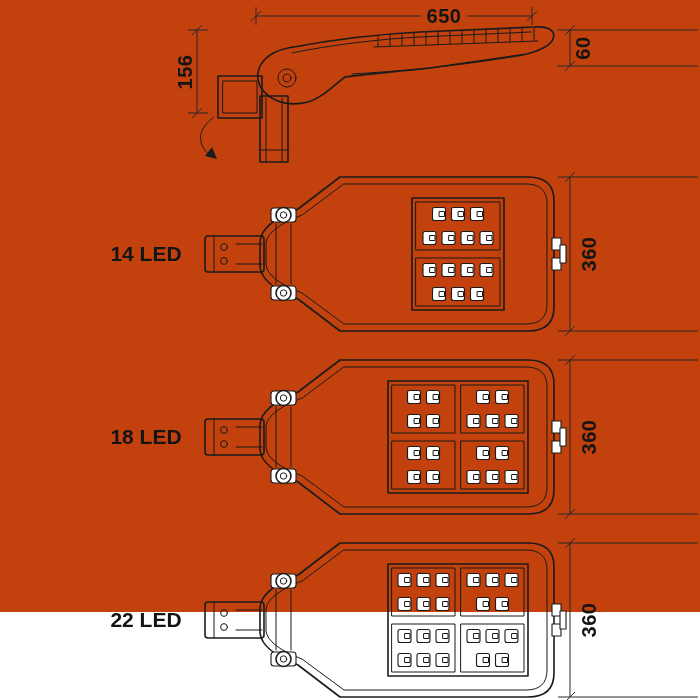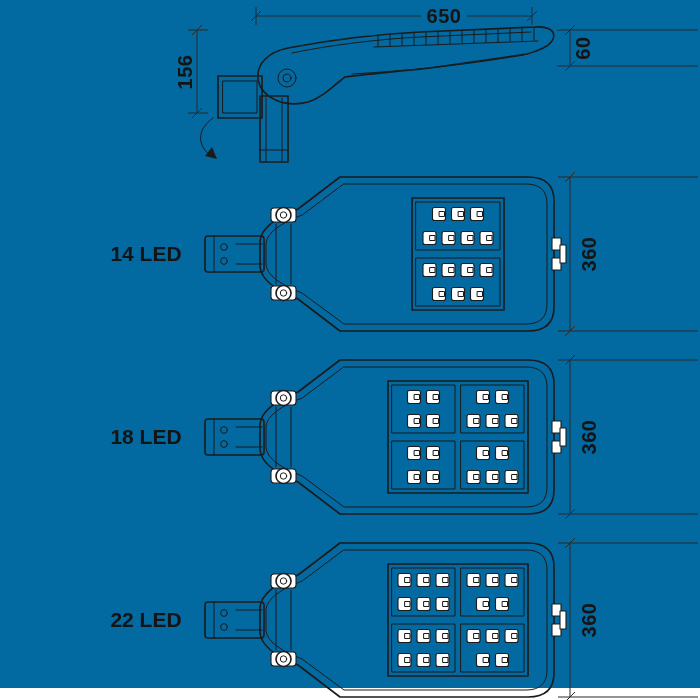--- a/index.html
+++ b/index.html
@@ -1,16 +1,16 @@
 <!DOCTYPE html>
 <html><head>
 <meta charset="utf-8">
 <style>
   html,body{margin:0;padding:0;background:#fff;width:700px;height:700px;overflow:hidden}
-  .canvas{width:700px;height:688px;background:#0369a1;position:relative}
+  .canvas{width:700px;height:612px;background:#c2410c;position:relative}
   svg{display:block}
   text{font-family:"Liberation Sans","DejaVu Sans",sans-serif;fill:#141414}
   .dim-text{font-size:20px;font-weight:600;letter-spacing:.5px}
   .lamp-label{font-size:21px;font-weight:700;text-anchor:middle}
   .ln{stroke:#1b1b1b;stroke-width:1.6;fill:none;stroke-linecap:round;stroke-linejoin:round}
   .lnf{stroke:#1b1b1b;stroke-width:1.6;fill:#ffffff;stroke-linejoin:round}
   .thin{stroke:#1b1b1b;stroke-width:1;fill:none;stroke-linecap:round;stroke-linejoin:round}
   .thinf{stroke:#1b1b1b;stroke-width:1.1;fill:#ffffff;stroke-linejoin:round}
   .dimline{stroke:#2a2a2a;stroke-width:1;fill:none}
 </style>

